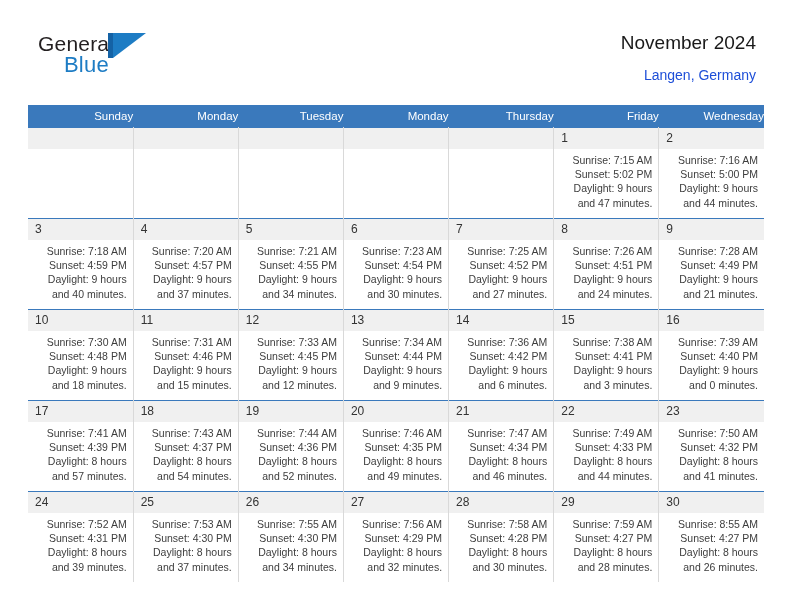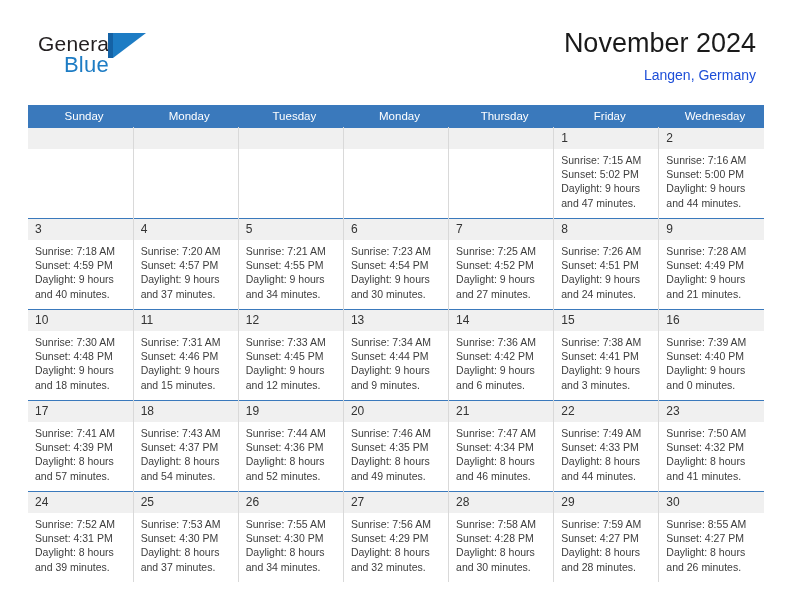--- a/index.html
+++ b/index.html
@@ -81,21 +81,21 @@
     border-bottom: 25px solid transparent;
   }
 
   .title-wrap {
     position: absolute;
     right: 8px;
     top: 0;
     text-align: right;
   }
   .cal-title {
-    font-size: 27px;
+    font-size: 19px;
     color: #1a1a1a;
     line-height: 34px;
     white-space: nowrap;
     font-weight: normal;
   }
   .cal-sub {
     font-size: 14px;
     color: #1d4ed8;
     line-height: 22px;
     margin-top: 4px;
@@ -109,21 +109,21 @@
     top: 105px;
     width: 736px;
     border-collapse: collapse;
     table-layout: fixed;
   }
   .calendar th {
     background: #3a79bc;
     color: #ffffff;
     font-size: 11.5px;
     font-weight: normal;
-    text-align: center;
+    text-align: right;
     padding: 5px 0 5px 7px;
     height: 11px;
     border: none;
   }
   .calendar td {
     vertical-align: top;
     padding: 0;
     border-top: 1.5px solid #3a79bc;
     border-right: 1px solid #d9d9d9;
     height: 90px;
@@ -147,20 +147,21 @@
     line-height: 14px;
   }
   .daynum.empty {
     color: transparent;
   }
   .details {
     padding: 4px 6px 0 7px;
     font-size: 10.5px;
     line-height: 14.2px;
     color: #3d3d3d;
+    text-align: right;
   }
   .details div {
     white-space: nowrap;
   }
 </style>
 </head>
 <body>
 
 <div class="page">
 

